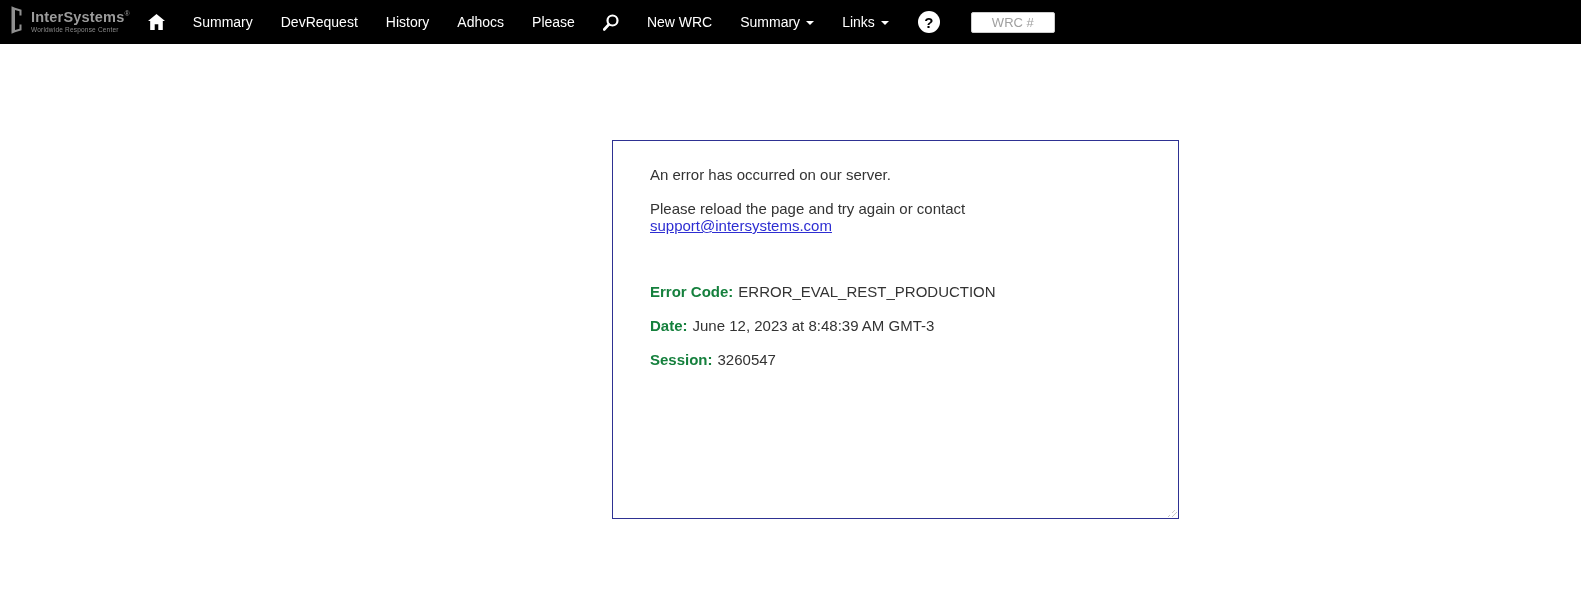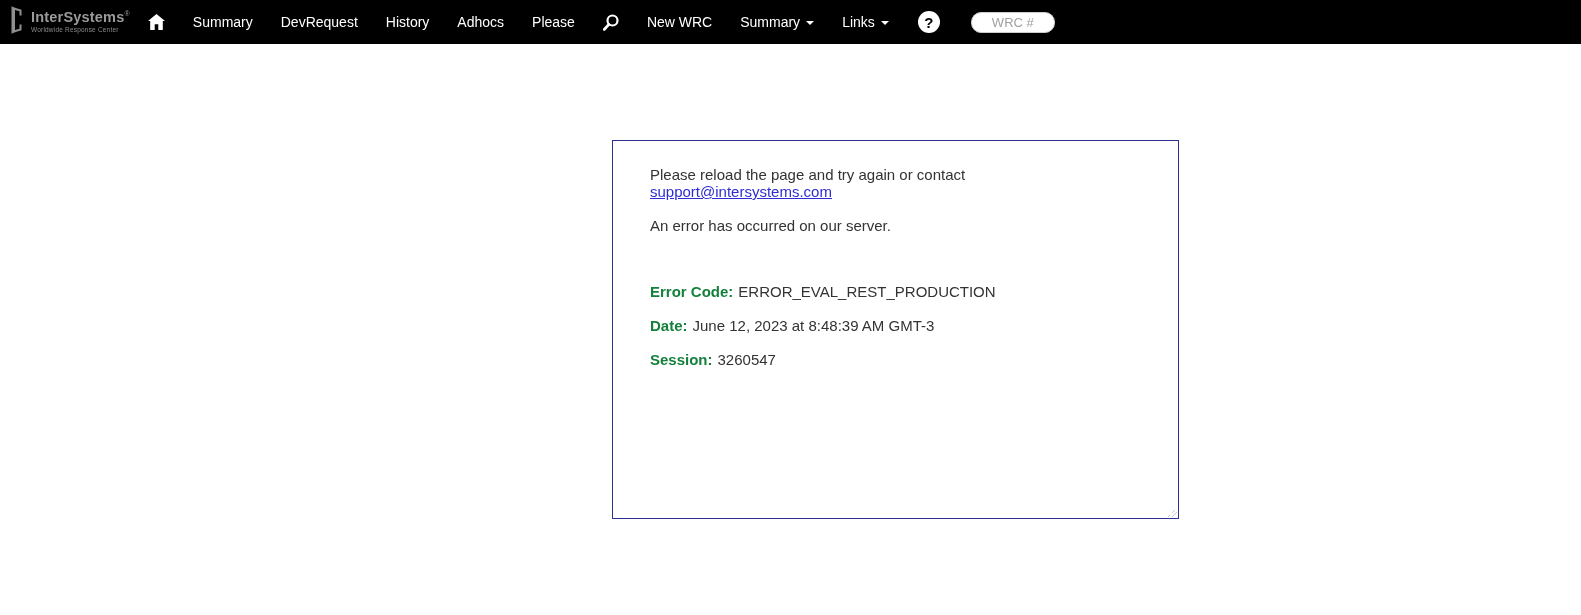--- a/index.html
+++ b/index.html
@@ -72,21 +72,21 @@
     align-items: center;
     justify-content: center;
     cursor: pointer;
     margin-left: 1px;
   }
   .wrc-input {
     width: 84px;
     height: 21px;
     margin-left: 3px;
     border: 1px solid #cccccc;
-    border-radius: 10px;
+    border-radius: 2px;
     background: #ffffff;
     font-family: "Liberation Sans", sans-serif;
     font-size: 13px;
     text-align: center;
     color: #333;
     outline: none;
   }
   .wrc-input::placeholder { color: #a0a0a0; }
 
   
@@ -183,22 +183,22 @@
     <li class="nav-item">
       <input class="wrc-input" type="text" placeholder="WRC #" style="">
     </li>
   </ul>
 </nav>
 
 <main class="main">
   <section class="error-panel">
 
     <div class="error-messages">
+      <p>An error has occurred on our server.</p>
       <p><span>Please reload the page and try again or contact </span><a class="error-link">support@intersystems.com</a></p>
-      <p>An error has occurred on our server.</p>
     </div>
 
     <div class="error-details">
       <p class="detail-row">
         <span class="detail-label">Error Code:</span><span>ERROR_EVAL_REST_PRODUCTION</span>
       </p>
       <p class="detail-row">
         <span class="detail-label">Date:</span><span>June 12, 2023 at 8:48:39 AM GMT-3</span>
       </p>
       <p class="detail-row">

